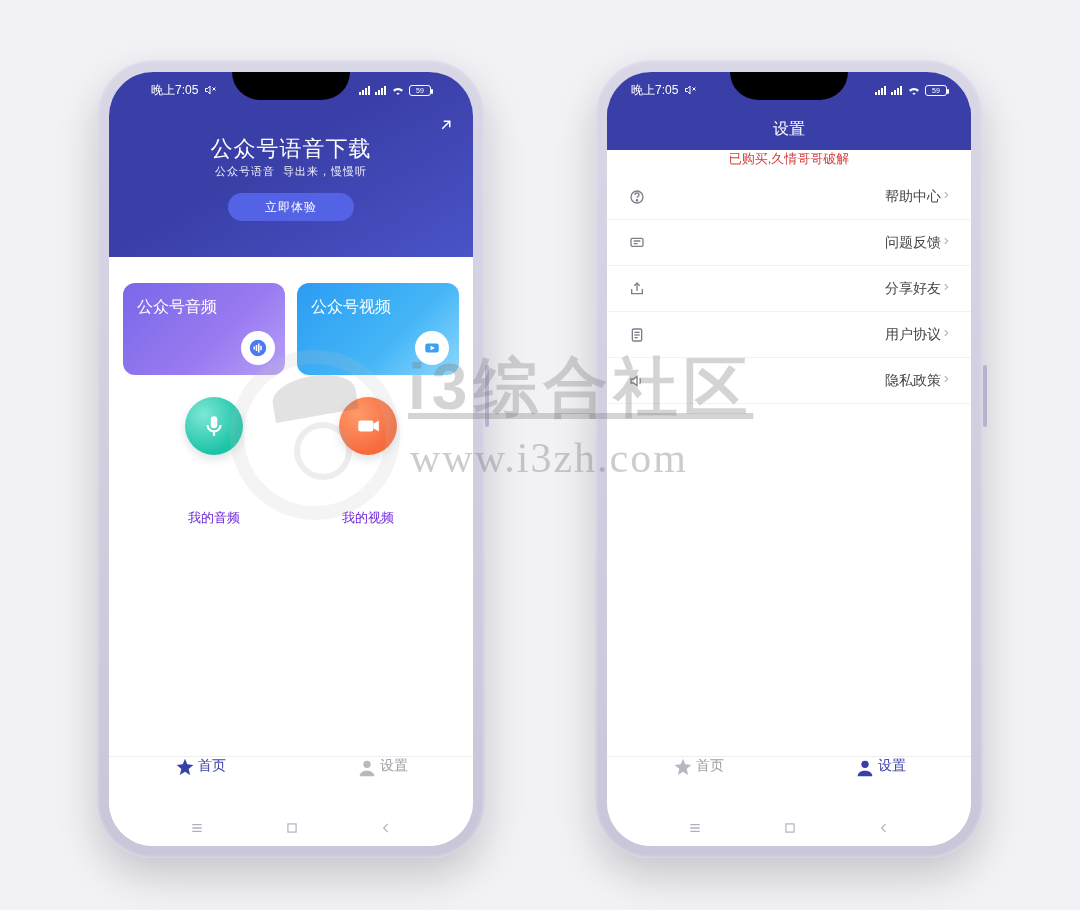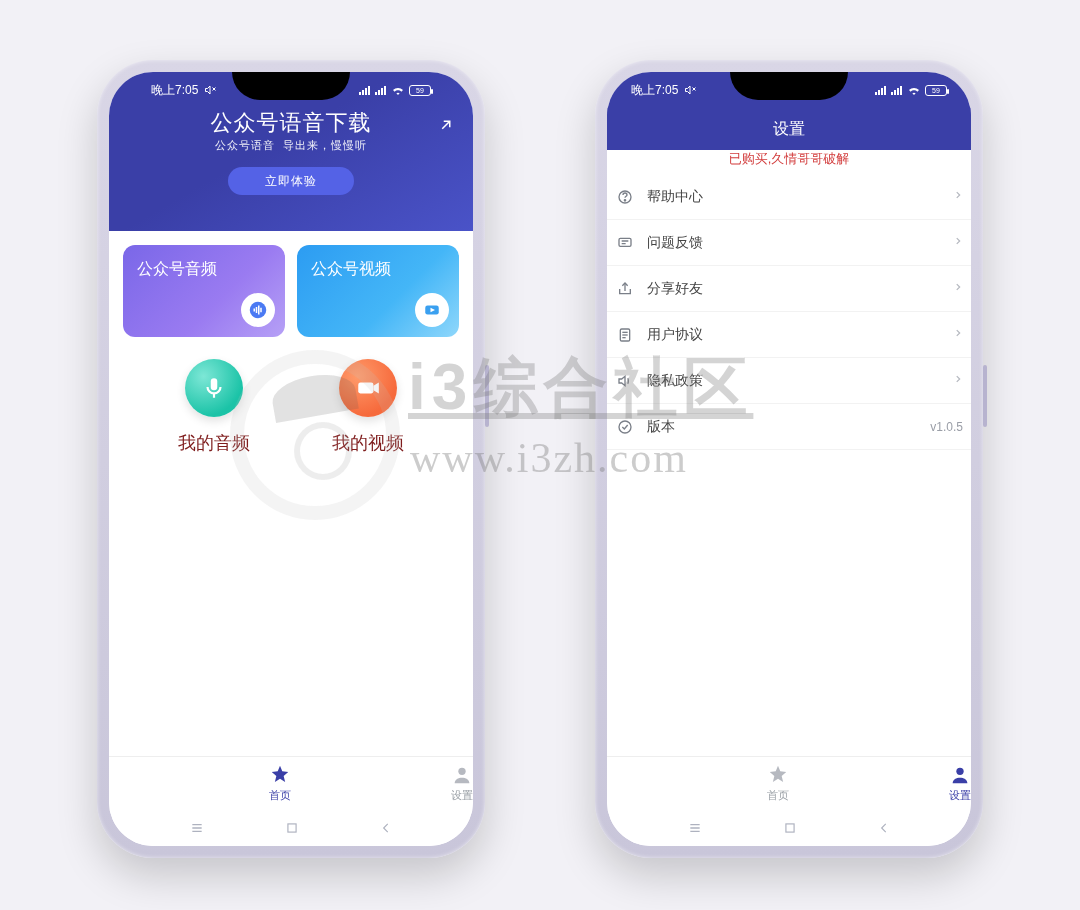--- a/index.html
+++ b/index.html
@@ -43,68 +43,69 @@
   .status-icons svg { display: block; }
   .batt { border:1px solid #fff; border-radius:3px; width:22px; height:11px; position:relative; display:flex; align-items:center; justify-content:center; font-size:7px; }
   .batt::after{content:""; position:absolute; right:-3px; top:3px; width:2px; height:5px; background:#fff; border-radius:1px;}
 
   
   .hero {
     background: linear-gradient(150deg,#3a3fa7 0%,#3a3fa7 45%,#4a53c8 100%);
     color:#fff; padding: 0 18px 18px; position: relative;
   }
   .hero-share { position:absolute; right:18px; top:44px; }
-  .hero h1 { font-size: 22px; font-weight: 500; text-align:center; letter-spacing:1px;}
+  .hero h1 { font-size: 22px; font-weight: 500; text-align:center; margin-top: 26px; letter-spacing:1px;}
   .hero .sub { text-align:center; font-size: 11px; opacity:.92; letter-spacing:1px;}
   .cta {
     display:block; margin: 14px auto 18px; width: 126px; height: 28px; border-radius: 18px;
     background: #5462e6; color:#fff; font-size: 12px; border:none; letter-spacing:1px;
   }
 
-  .cards { display:flex; gap:12px; padding: 14px 14px 0; }
+  .cards { display:flex; gap:12px; padding: 14px 14px 0; margin-top: 12px; }
   .card {
     flex:1; height: 92px; border-radius: 12px; position:relative; color:#fff; padding:14px 14px;
     font-size: 16px; overflow:hidden;
   }
   .card.audio { background: linear-gradient(135deg,#7a67e8,#9a7bf1 60%,#b6a0f6);}
   .card.video { background: linear-gradient(135deg,#2c9cf2,#44b6f7 60%,#8fd7fb);}
   .card .badge {
     position:absolute; right:10px; bottom:10px; width:34px; height:34px; border-radius:50%;
     background:#fff; display:flex; align-items:center; justify-content:center; color:#4b7af3;
   }
 
   .circles { display:flex; justify-content:space-around; padding: 22px 28px 6px;}
   .circ { display:flex; flex-direction:column; align-items:center; gap:14px; }
   .circ .ball {
     width:58px; height:58px; border-radius:50%; display:flex; align-items:center; justify-content:center;
     box-shadow: 0 4px 10px rgba(0,0,0,.12);
   }
   .ball.green { background: radial-gradient(circle at 32% 30%, #7de7d6, #1bc3a7 70%); color:#fff;}
   .ball.orange{ background: radial-gradient(circle at 32% 30%, #ff9a6a, #f66a3c 70%); color:#fff;}
-  .circ span { font-size:18px; color:#7f1d1d; }
+  .circ span { font-size:13px; color:#6d28d9;margin-top:40px; }
 
   
   .nav {
     margin-top:auto; height:54px; display:flex; border-top:1px solid #eee; background:#fff;
   }
-  .nav .tab { flex:1; display:flex; flex-direction:column; align-items:flex-end; justify-content:center; gap:2px; font-size:11px; color:#9aa0a6;}
+  .nav .tab { flex:1; display:flex; flex-direction:row; align-items:flex-start; justify-content:center; gap:2px; font-size:14px; color:#9aa0a6;}
   .nav .tab.active { color:#3a3fa7; }
   .nav .tab svg { display:block; }
 
   .sysbar { height:36px; display:flex; justify-content:space-evenly; align-items:center; color:#aeb2bf; background:#fff; }
 
   
   .titlebar {
     background:#3a3fa7; color:#fff; height:42px; display:flex; align-items:center; justify-content:center; font-size:16px;
   }
   .banner { color:#d23c3c; font-size:13px; text-align:center; padding:0 0 6px; background:#fff; }
   .list { background:#fff; }
   .row {
-    display:flex; align-items:center; height:46px; padding:0 8px; font-size:14px; color:#444;
+    display:flex; align-items:center; height:46px; padding:0 20px; font-size:14px; color:#444;
     border-bottom:1px solid #f2f2f2;
+    text-align:right;
   }
   .row .ic { width:20px; display:flex; justify-content:center; color:#7a7f88; margin-right:12px;}
   .row .label { flex:1; }
   .row .chev { color:#b6b9c0; }
   .row .val { color:#9a9ea7; font-size:12px; }
 
   .screen.s2 .statusbar { color:#fff; }
   .screen.s2 .hero2 { background:#3a3fa7; }
 
   
@@ -349,30 +350,20 @@
               <svg width="16" height="16" viewBox="0 0 24 24" fill="none" stroke="#7a7f88" stroke-width="2">
                 <path d="M3 9v6h4l5 4V5L7 9H3z"></path>
                 <path d="M16 8c1.3 1.3 1.3 6.7 0 8"></path>
               </svg>
             </span>
           <span class="label">隐私政策</span>
           <span class="chev"><svg width="10" height="14" viewBox="0 0 24 24" fill="none" stroke="#b6b9c0" stroke-width="3">
                 <polyline points="9,5 16,12 9,19"></polyline>
               </svg></span>
         </div>
-        <div class="row">
-          <span class="ic">
-              <svg width="16" height="16" viewBox="0 0 24 24" fill="none" stroke="#7a7f88" stroke-width="2">
-                <circle cx="12" cy="12" r="9"></circle>
-                <polyline points="8,12 11,15 16,9"></polyline>
-              </svg>
-            </span>
-          <span class="label">版本</span>
-          <span class="val">v1.0.5</span>
-        </div>
       </div>
 
       <div class="nav">
         <div class="tab">
           <svg width="22" height="22" viewBox="0 0 24 24" fill="#b6b9c0">
               <path d="M12 2l2.5 6 6.5.6-5 4.5 1.6 6.4L12 16l-5.6 3.5L8 13 3 8.6 9.5 8z"></path>
             </svg>
           <span>首页</span>
         </div>
         <div class="tab active">

